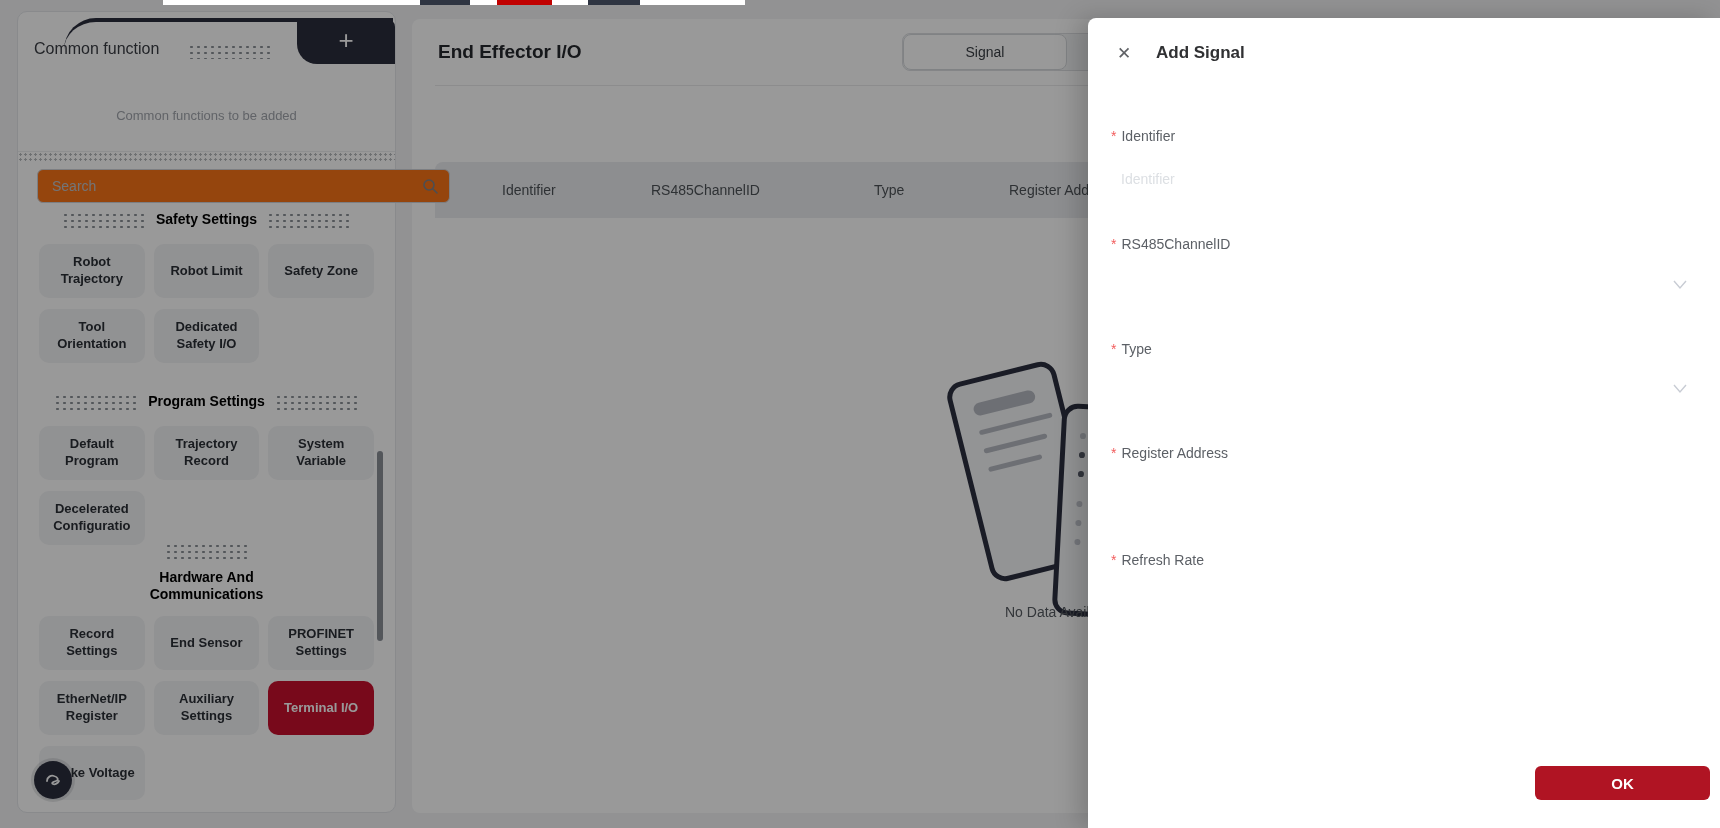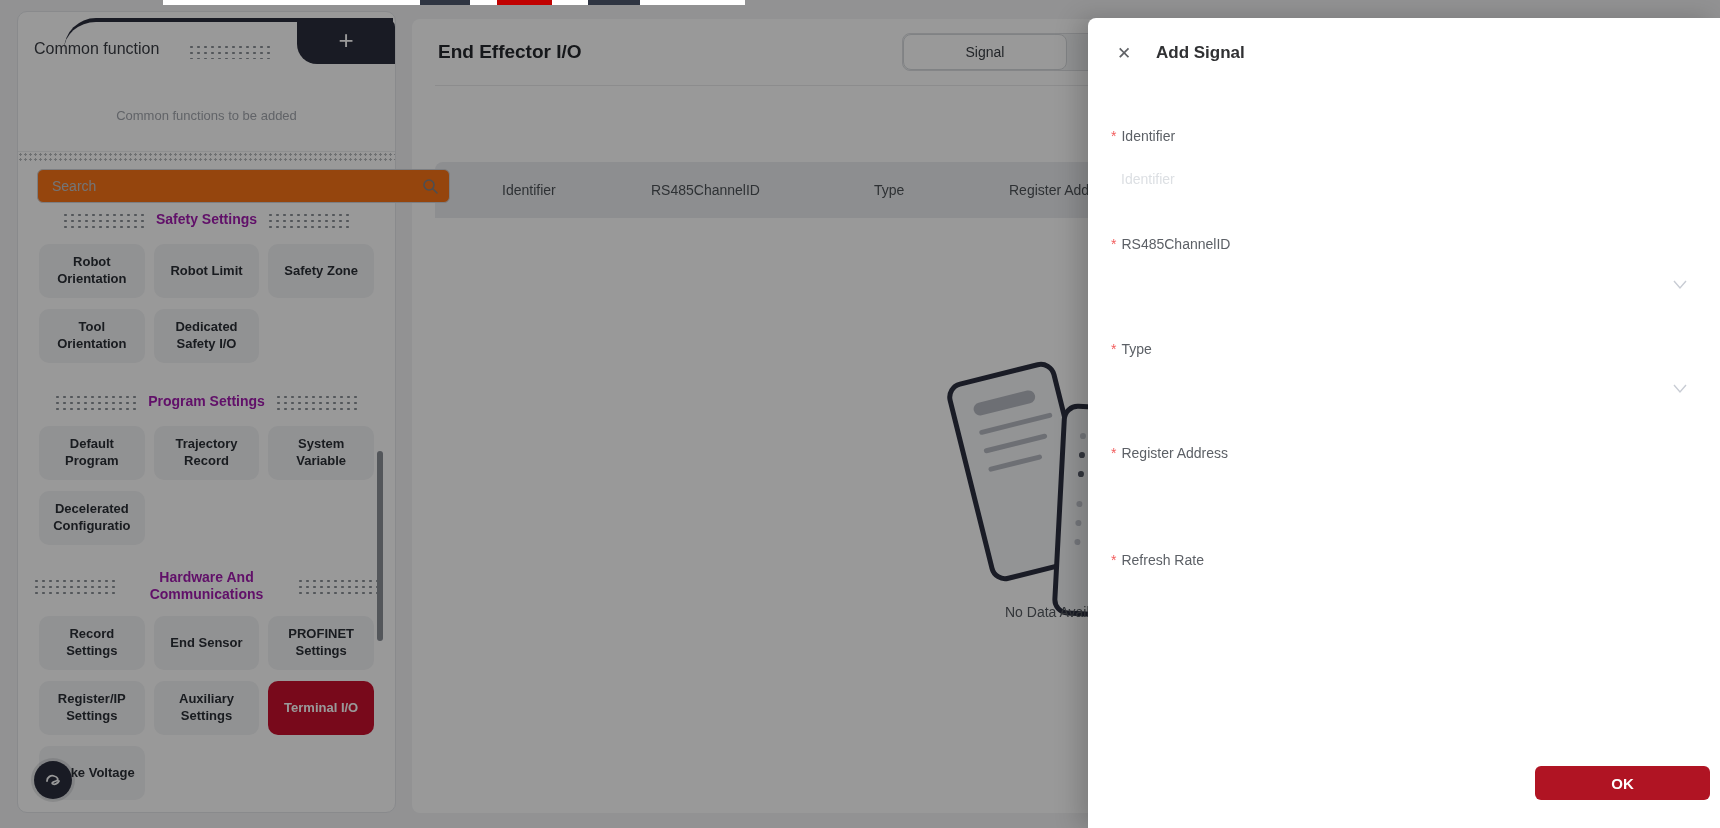--- a/index.html
+++ b/index.html
@@ -32,23 +32,23 @@
                 border:1px solid #cfd3d9; border-radius:6px; background:#f97316; }
   .search-box input { position:absolute; inset:0; border:none; outline:none; background:transparent;
                       padding:0 34px 0 14px; font-size:14px; color:#333; font-family:inherit; }
   .search-box input::placeholder { color:#bfc3c9; }
   .search-ic { position:absolute; right:10px; top:8px; }
 
   .fn-list { position:absolute; left:0; top:196px; width:100%; }
   .sec-head { display:flex; align-items:center; justify-content:center; gap:10px;
               height:24px; margin-bottom:12px; }
   .sec-head .dots { width:84px; height:16px; flex:0 0 auto; }
-  .sec-title { font-size:14px; font-weight:700; color:#a21caf; text-align:center; max-width:160px;
+  .sec-title { font-size:14px; font-weight:700; color:#000000; text-align:center; max-width:160px;
                line-height:1.25; }
-  .sec-head.two { height:40px; }
+  .sec-head.two { height:40px;flex-direction:column; }
   .fn-grid { display:grid; grid-template-columns:repeat(3,1fr); gap:11px 9px;
              grid-auto-rows:54px; padding:0 21px; }
   .fn-btn { background:#f2f3f5; border-radius:10px; display:flex; align-items:center;
             justify-content:center; text-align:center; font-size:13px; font-weight:700;
             color:#2b2f36; line-height:1.3; padding:2px 6px; overflow:hidden; cursor:pointer; }
   .fn-btn.active { background:#c8102e; color:#ffffff; }
   .sec-prog { margin-top:27px; }
   .sec-hw   { margin-top:21px; }
   .sec-hw .sec-head { margin-bottom:10px; }
   .side-scroll { position:absolute; right:12px; top:439px; width:6px; height:190px;
@@ -139,21 +139,21 @@
 
   <div class="fn-list">
 
     <div class="section">
       <div class="sec-head">
         <span class="dots"></span>
         <span class="sec-title">Safety Settings</span>
         <span class="dots"></span>
       </div>
       <div class="fn-grid">
-        <div class="fn-btn">Robot Orientation</div>
+        <div class="fn-btn">Robot Trajectory</div>
         <div class="fn-btn">Robot Limit</div>
         <div class="fn-btn">Safety Zone</div>
         <div class="fn-btn">Tool Orientation</div>
         <div class="fn-btn">Dedicated Safety I/O</div>
       </div>
     </div>
 
     <div class="section sec-prog">
       <div class="sec-head">
         <span class="dots"></span>
@@ -171,21 +171,21 @@
     <div class="section sec-hw">
       <div class="sec-head two">
         <span class="dots"></span>
         <span class="sec-title">Hardware And Communications</span>
         <span class="dots"></span>
       </div>
       <div class="fn-grid">
         <div class="fn-btn">Record Settings</div>
         <div class="fn-btn">End Sensor</div>
         <div class="fn-btn">PROFINET Settings</div>
-        <div class="fn-btn">Register/IP Settings</div>
+        <div class="fn-btn">EtherNet/IP Register</div>
         <div class="fn-btn">Auxiliary Settings</div>
         <div class="fn-btn active">Terminal I/O</div>
         <div class="fn-btn">Brake Voltage</div>
       </div>
     </div>
 
   </div>
   <div class="side-scroll"></div>
 </div>
 

